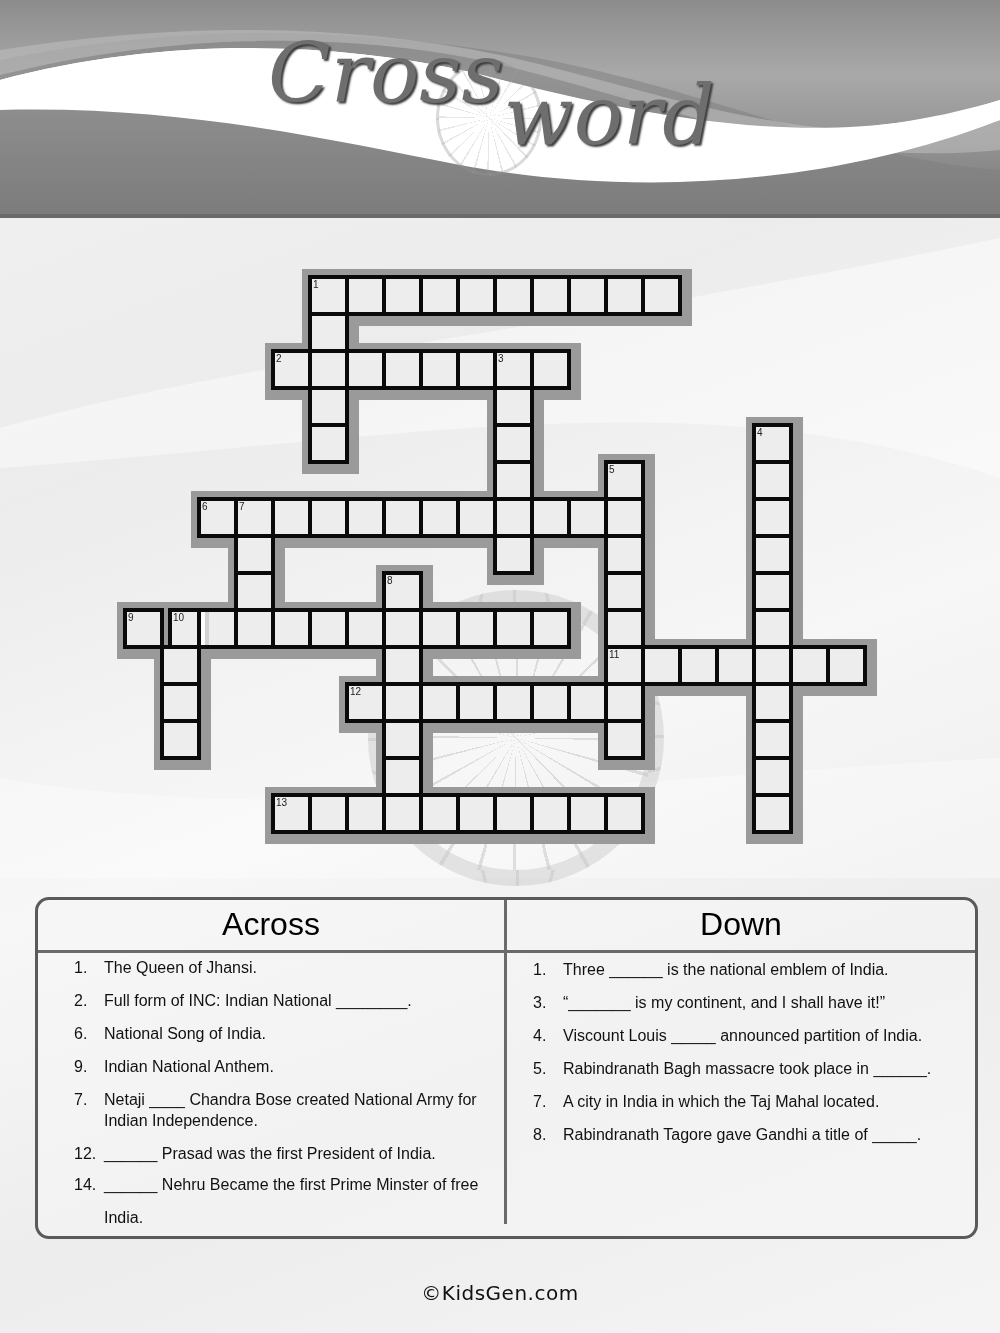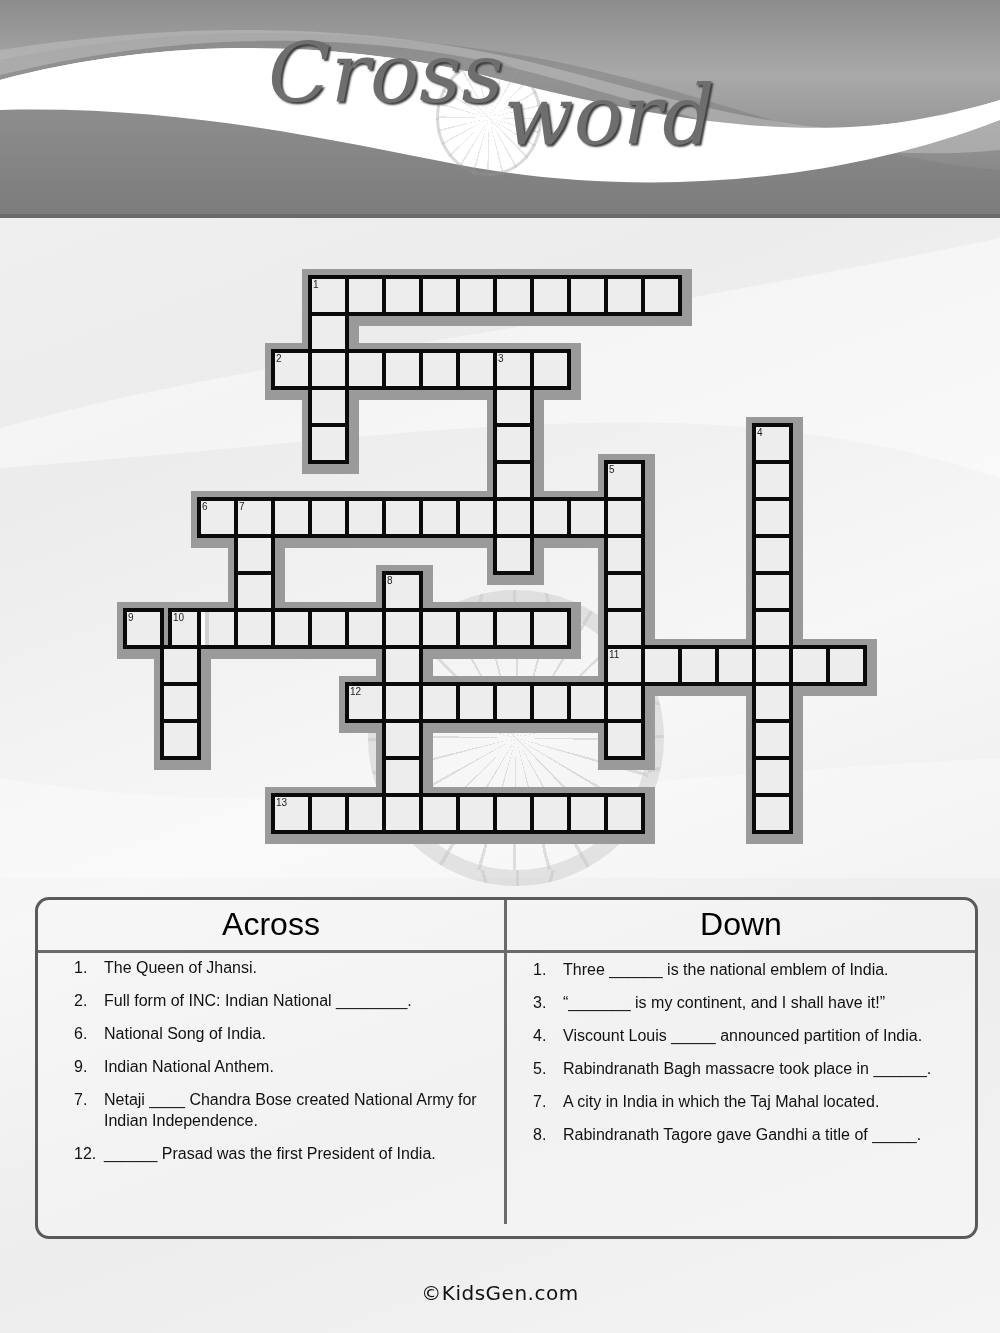--- a/index.html
+++ b/index.html
@@ -341,20 +341,21 @@
 <div class="panel">
   <div class="col across">
     <div class="col-head">Across</div>
     <ul class="clues">
       <li><span class="n">1.</span><span>The Queen of Jhansi.</span></li>
       <li><span class="n">2.</span><span>Full form of INC: Indian National ________.</span></li>
       <li><span class="n">6.</span><span>National Song of India.</span></li>
       <li><span class="n">9.</span><span>Indian National Anthem.</span></li>
       <li><span class="n">7.</span><span>Netaji ____ Chandra Bose created National Army for Indian Independence.</span></li>
       <li><span class="n">12.</span><span>______ Prasad was the first President of India.</span></li>
+      <li class="tall"><span class="n">14.</span><span>______ Nehru Became the first Prime Minster of free India.</span></li>
     </ul>
   </div>
   <div class="col down">
     <div class="col-head">Down</div>
     <ul class="clues">
       <li><span class="n">1.</span><span>Three ______ is the national emblem of India.</span></li>
       <li><span class="n">3.</span><span>“_______ is my continent, and I shall have it!”</span></li>
       <li><span class="n">4.</span><span>Viscount Louis _____ announced partition of India.</span></li>
       <li><span class="n">5.</span><span>Rabindranath Bagh massacre took place in ______.</span></li>
       <li><span class="n">7.</span><span>A city in India in which the Taj Mahal located.</span></li>

